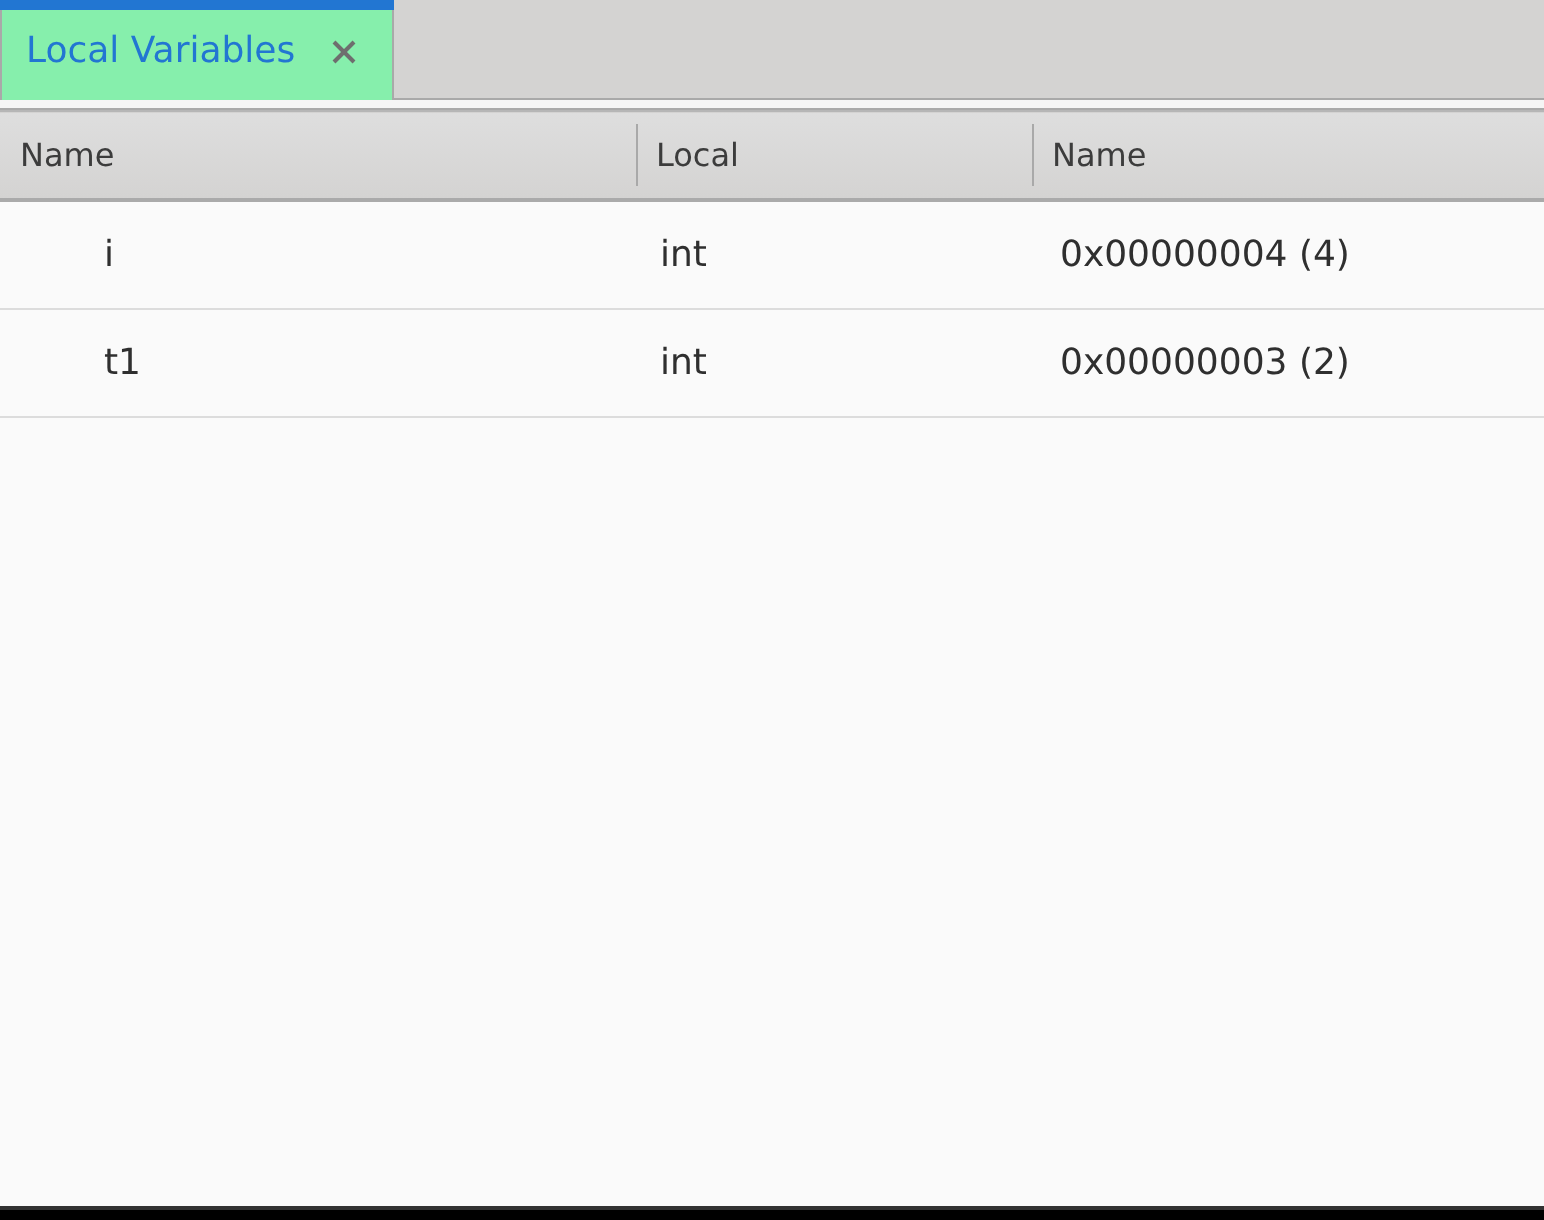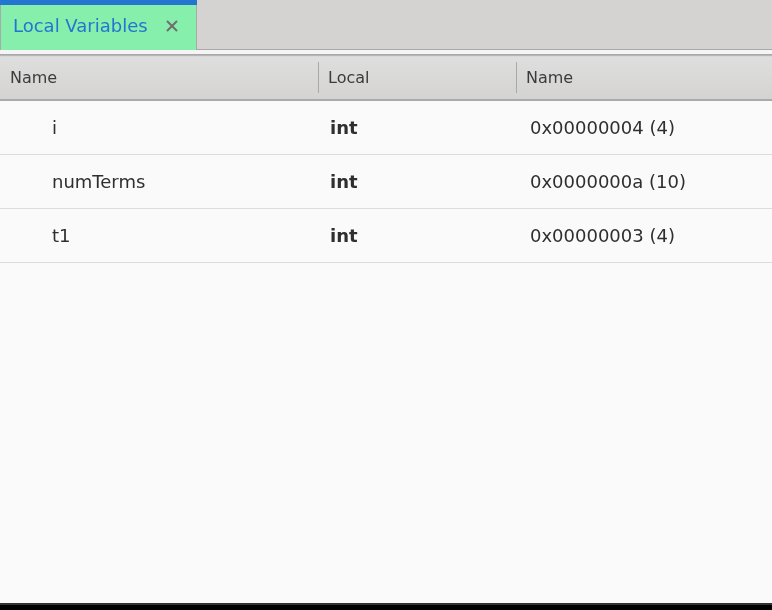--- a/index.html
+++ b/index.html
@@ -95,21 +95,21 @@
       color:#2f2f2f;
       padding:16px 10px 16px 10px;
       border-bottom:1px solid #dcdcdc;
       background:#fafafa;
       vertical-align:middle;
       white-space:nowrap;
       overflow:hidden;
       text-overflow:ellipsis;
     }
     tbody td.name-cell{ padding-left:52px; }
-    tbody td.type-cell{ padding-left:12px;font-weight:bold; }
+    tbody td.type-cell{ padding-left:12px; }
     tbody td.value-cell{ padding-left:14px; }
     tbody td .bold{ font-weight:700; }
 
     
     .footer{
       height:7px;
       background:#000;
       border-top:2px solid #323232;
     }
   </style>
@@ -146,27 +146,22 @@
           <th>Name</th>
         </tr>
       </thead>
       <tbody id="rows">
           <tr>
             <td class="name-cell">i</td>
             <td class="type-cell">int</td>
             <td class="value-cell">0x00000004 (4)</td>
           </tr>
           <tr>
-            <td class="name-cell">numTerms</td>
-            <td class="type-cell">int</td>
-            <td class="value-cell">0x0000000a (10)</td>
-          </tr>
-          <tr>
             <td class="name-cell">t1</td>
             <td class="type-cell">int</td>
-            <td class="value-cell">0x00000003 (4)</td>
+            <td class="value-cell">0x00000003 (2)</td>
           </tr>
         </tbody>
     </table>
   </div>
 
   <div class="footer"></div>
 </div>
 
 </body></html>

